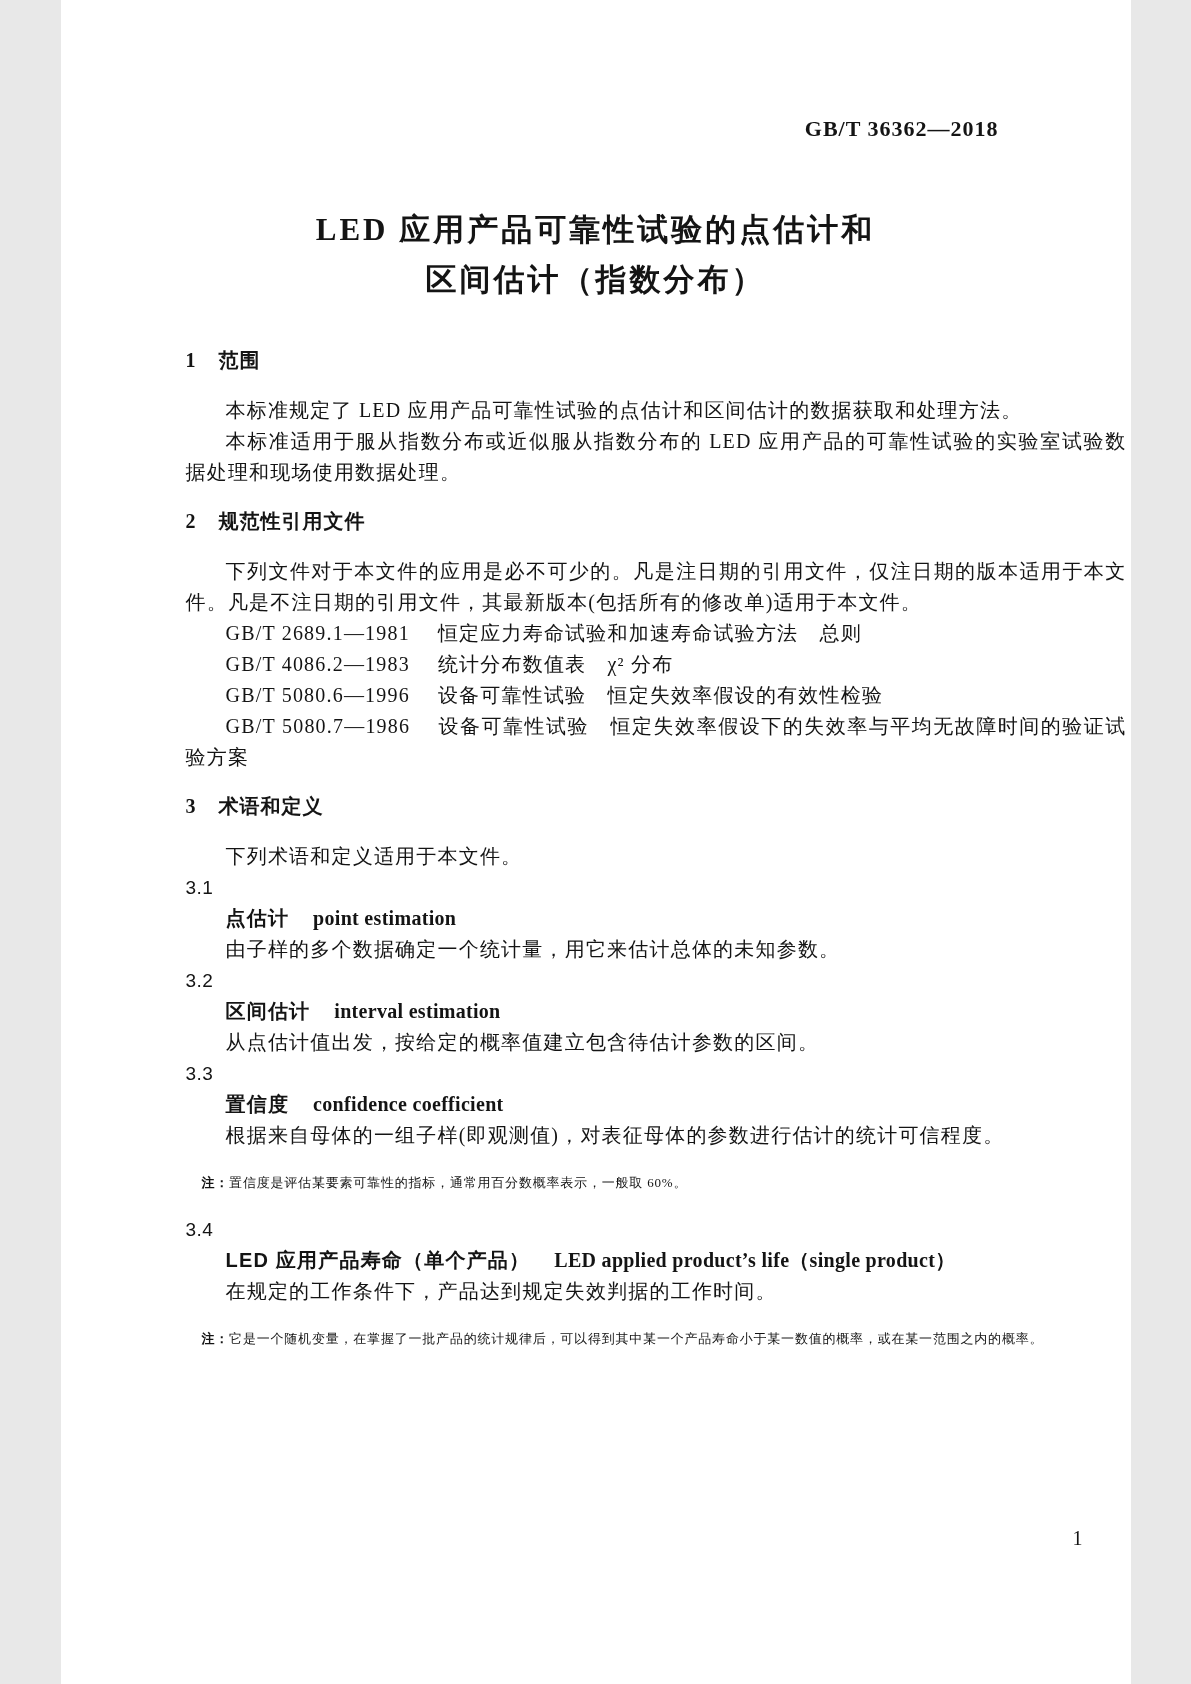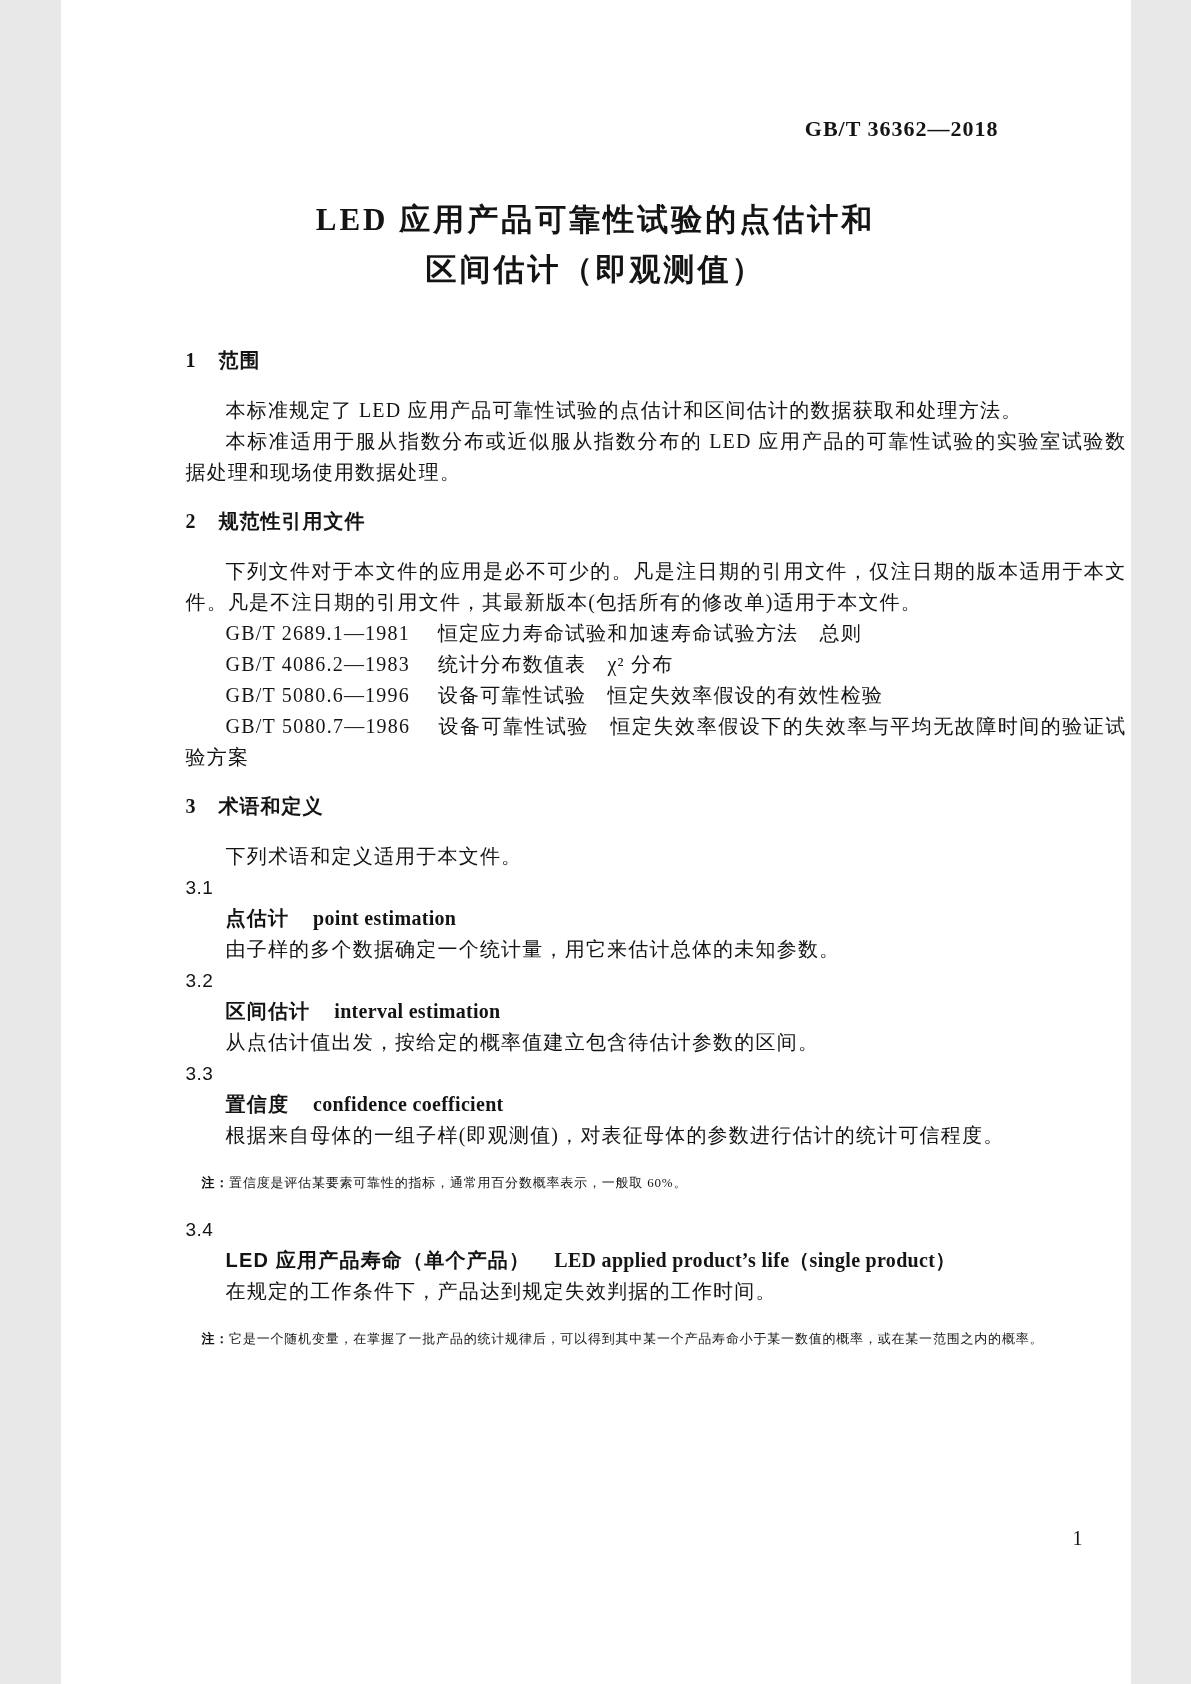--- a/index.html
+++ b/index.html
@@ -18,21 +18,21 @@
     position: absolute;
     top: 116px;
     right: 132px;
     font-family: "Liberation Serif", serif;
     font-weight: bold;
     font-size: 22px;
     letter-spacing: 1px;
   }
   .doc-title {
     position: absolute;
-    top: 195px;
+    top: 205px;
     left: 0;
     width: 100%;
     text-align: center;
     font-weight: bold;
     font-size: 31px;
     line-height: 50px;
     letter-spacing: 3px;
     font-family: "Liberation Serif", serif;
   }
   .content {
@@ -108,21 +108,21 @@
 </style>
 </head>
 <body>
 
 <div class="page">
 
   <div class="header-code">GB/T 36362—2018</div>
 
   <div class="doc-title">
     <div>LED 应用产品可靠性试验的点估计和</div>
-    <div>区间估计（即观测值）</div>
+    <div>区间估计（指数分布）</div>
   </div>
 
   <div class="content">
 
     <h2 class="section-heading"><span class="sec-num">1</span><span>范围</span></h2>
     <p class="body indent">本标准规定了 LED 应用产品可靠性试验的点估计和区间估计的数据获取和处理方法。</p>
     <p class="body indent">本标准适用于服从指数分布或近似服从指数分布的 LED 应用产品的可靠性试验的实验室试验数据处理和现场使用数据处理。</p>
 
     <h2 class="section-heading not-first"><span class="sec-num">2</span><span>规范性引用文件</span></h2>
     <p class="body indent">下列文件对于本文件的应用是必不可少的。凡是注日期的引用文件，仅注日期的版本适用于本文件。凡是不注日期的引用文件，其最新版本(包括所有的修改单)适用于本文件。</p>

